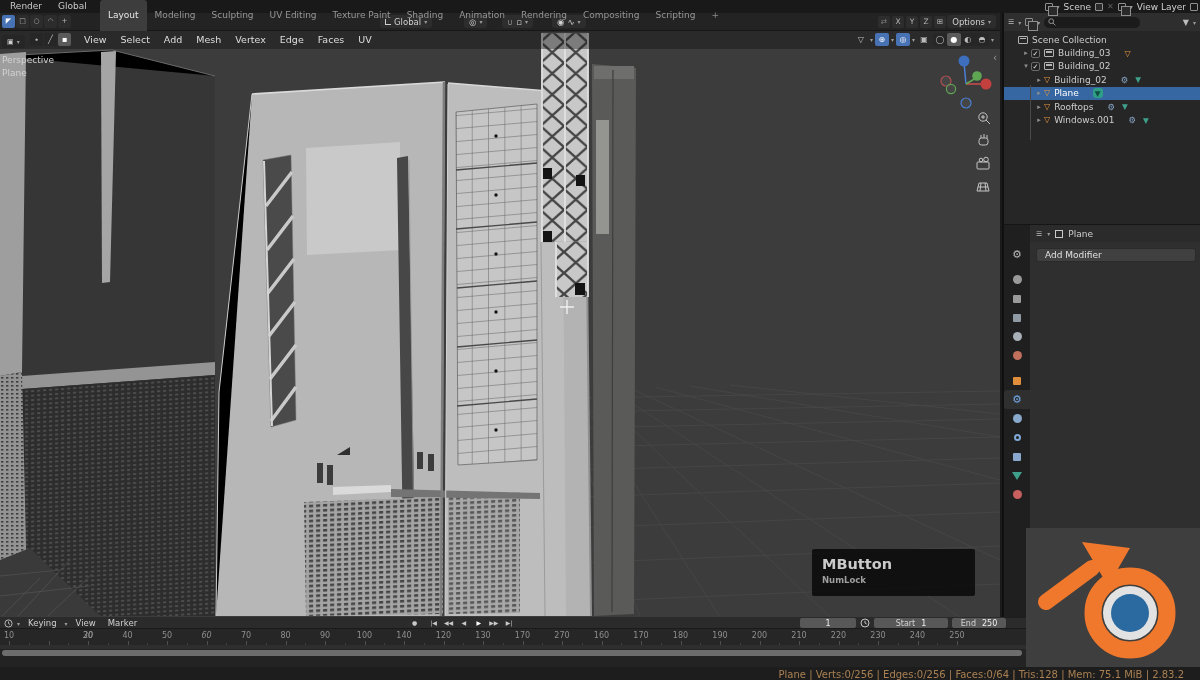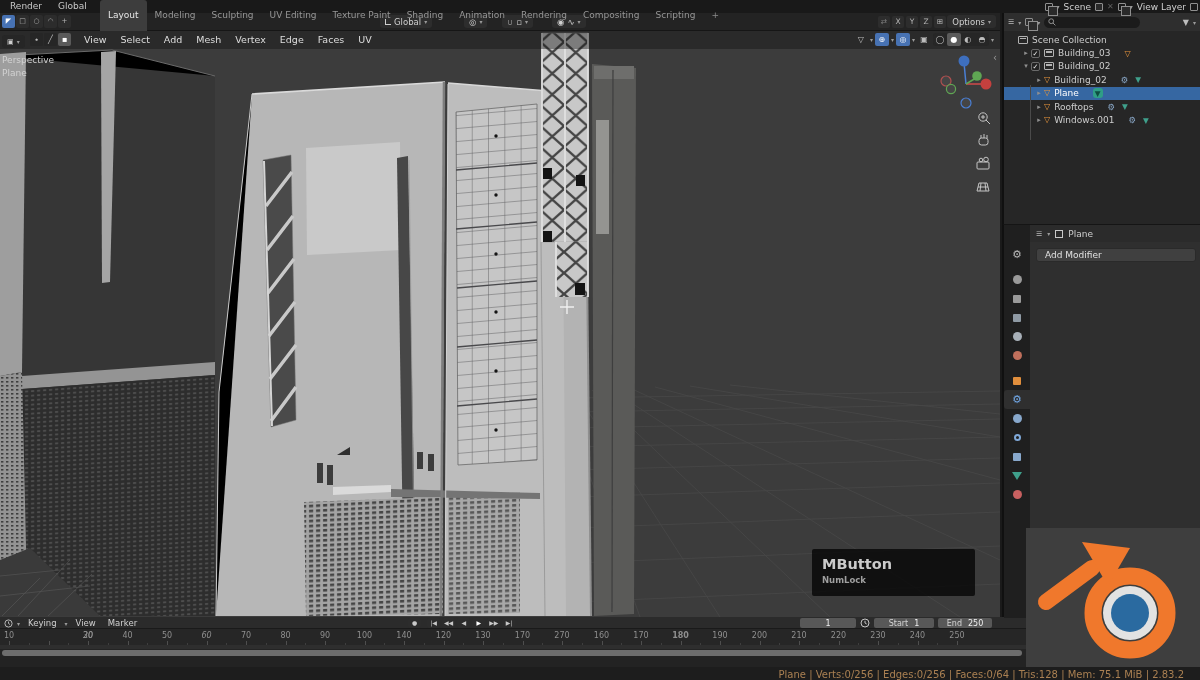--- a/index.html
+++ b/index.html
@@ -544,21 +544,21 @@
         <span class="pbtn play">▶</span>
         <span class="pbtn">▶▶</span>
         <span class="pbtn">▶|</span>
       </div>
     <div id="tlFields" class="abs">
       <span class="fld" style="width:56px">1</span>
       <svg width="10" height="10" viewBox="0 0 10 10">
         <circle cx="5" cy="5" r="4" fill="none" stroke="#c5c5c5" stroke-width="1"></circle>
         <path d="M5 2.8 V5 L6.7 6" stroke="#c5c5c5" stroke-width="1" fill="none"></path>
         </svg>
-      <span class="fld" style="width:60px">
+      <span class="fld" style="width:74px">
         <span class="k">Start</span>
           <span>1</span>
         </span>
       <span class="fld" style="width:54px">
         <span class="k">End</span>
           <span>250</span>
         </span>
     </div>
   </div>
   <div id="ruler" class="abs">
@@ -606,21 +606,21 @@
       <span class="tick minor" style="left: 542.25px;"></span>
       <span class="ticklbl" style="left: 562px;">270</span>
       <span class="tick" style="left: 562px;"></span>
       <span class="tick minor" style="left: 581.75px;"></span>
       <span class="ticklbl" style="left: 601.5px;">160</span>
       <span class="tick" style="left: 601.5px;"></span>
       <span class="tick minor" style="left: 621.25px;"></span>
       <span class="ticklbl" style="left: 641px;">170</span>
       <span class="tick" style="left: 641px;"></span>
       <span class="tick minor" style="left: 660.75px;"></span>
-      <span class="ticklbl" style="left: 680.5px; font-weight: bold;">180</span>
+      <span class="ticklbl" style="left: 680.5px;">180</span>
       <span class="tick" style="left: 680.5px;"></span>
       <span class="tick minor" style="left: 700.25px;"></span>
       <span class="ticklbl" style="left: 720px;">190</span>
       <span class="tick" style="left: 720px;"></span>
       <span class="tick minor" style="left: 739.75px;"></span>
       <span class="ticklbl" style="left: 759.5px;">200</span>
       <span class="tick" style="left: 759.5px;"></span>
       <span class="tick minor" style="left: 779.25px;"></span>
       <span class="ticklbl" style="left: 799px;">210</span>
       <span class="tick" style="left: 799px;"></span>

